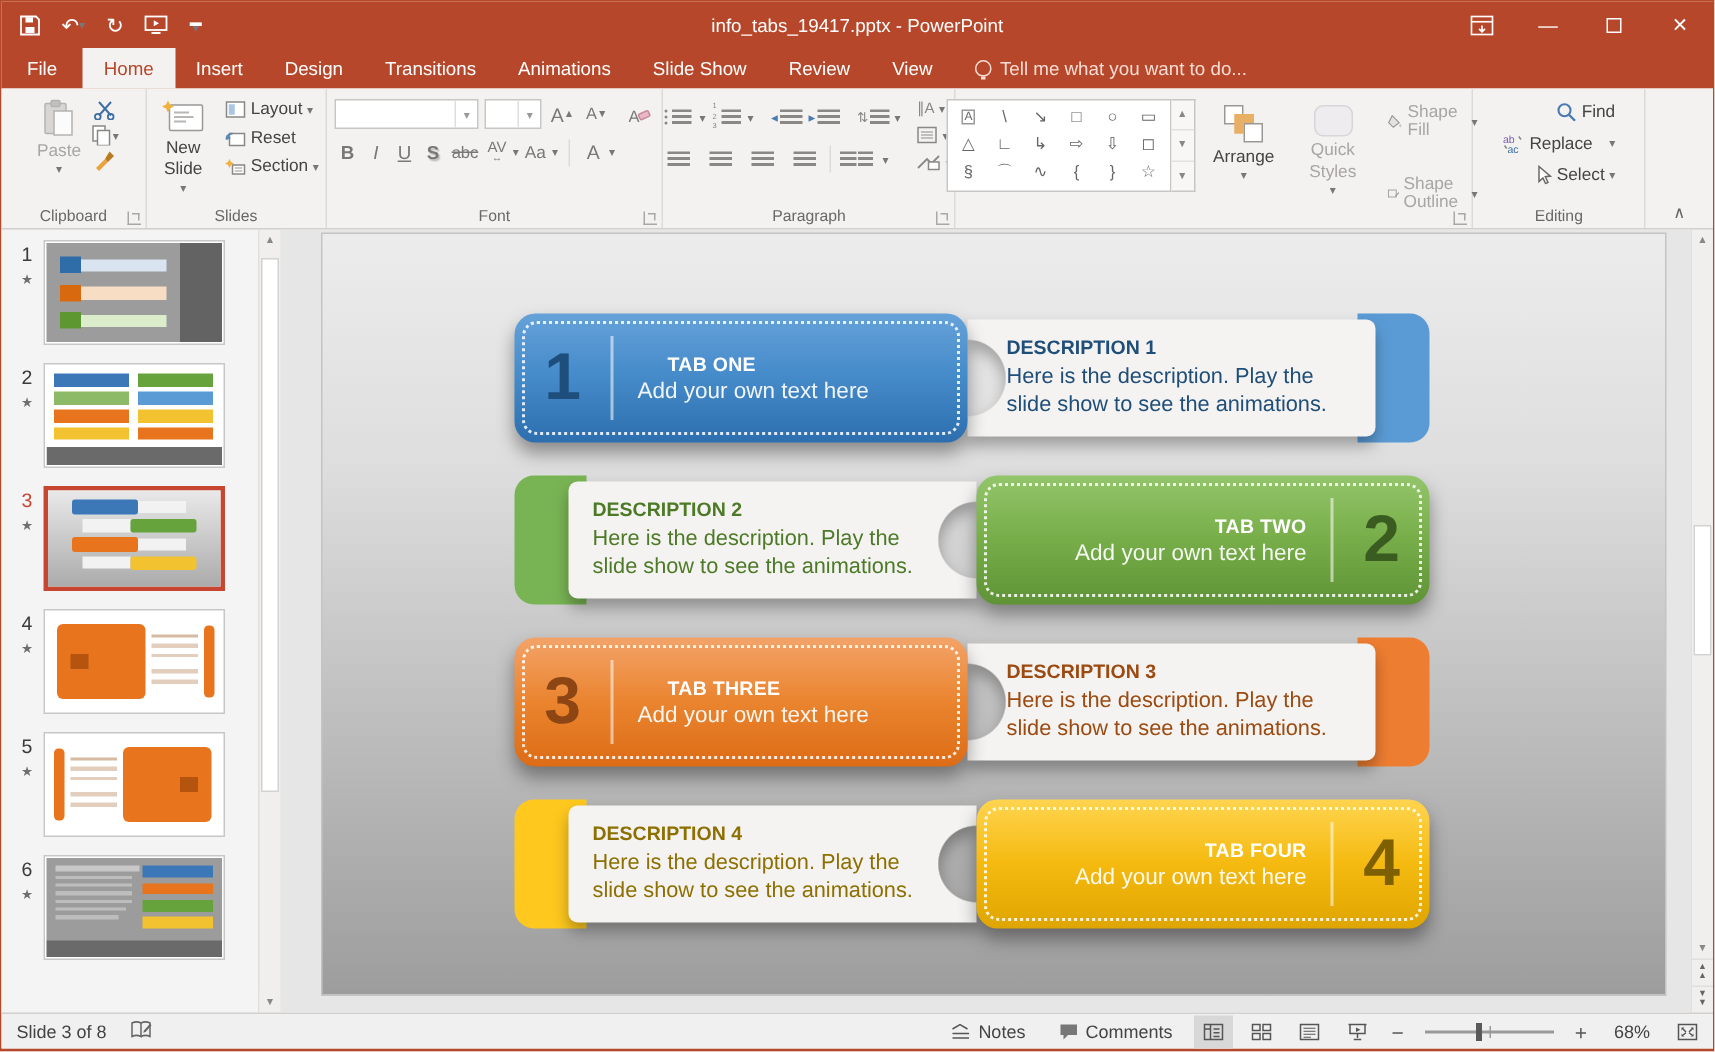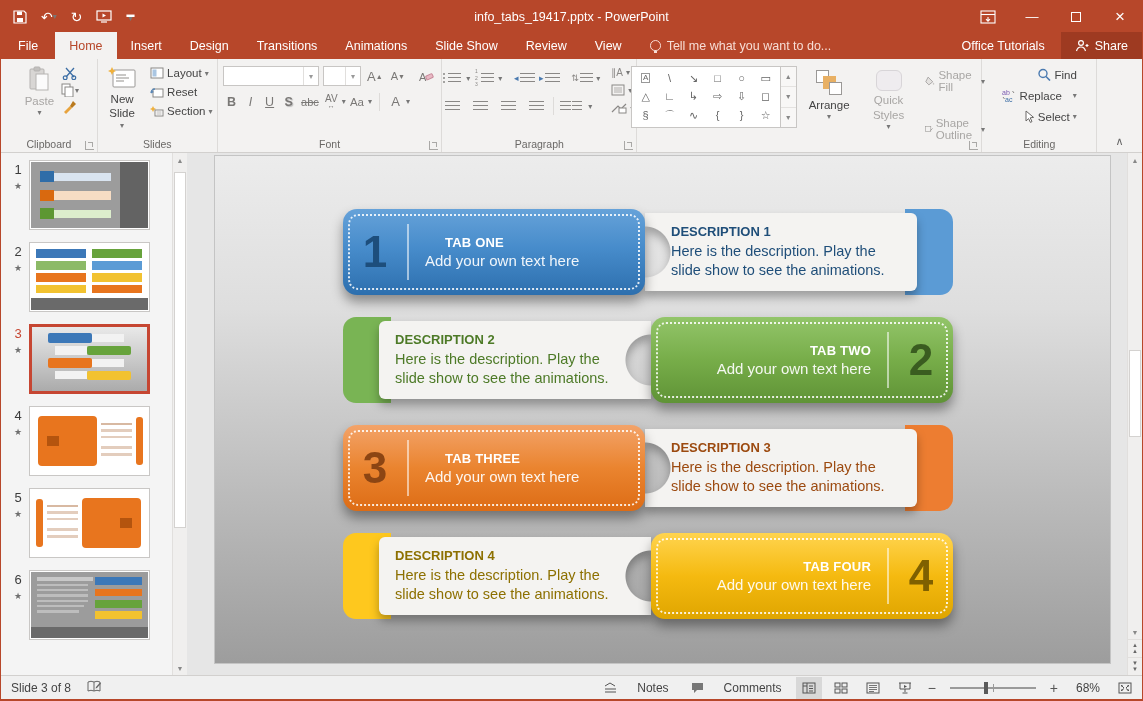--- a/index.html
+++ b/index.html
@@ -132,21 +132,21 @@
   .vscroll { width:15px; background:#f0efee; border-left:1px solid #e1dfdd; display:flex; flex-direction:column; flex:0 0 auto; }
   .vs-arrow { height:14px; display:flex; align-items:center; justify-content:center; font-size:7px; color:#888; }
   .vs-track { flex:1; position:relative; }
   .vs-thumb { position:absolute; left:1px; right:1px; top:40%; height:19%; background:#fff; border:1px solid #d4d2d0; }
   .vs-dbl { height:18px; display:flex; flex-direction:column; align-items:center; justify-content:center; font-size:6px; line-height:.9; color:#666; border-top:1px solid #e1dfdd; }
 
   
   .statusbar { height:24px; background:#f0f0f0; border-top:1px solid #d2d0ce; display:flex; align-items:center; font-size:12px; color:#444; flex:0 0 auto; padding:0 4px 0 10px; }
   .sb-left { display:flex; align-items:center; gap:16px; }
   .sb-right { margin-left:auto; display:flex; align-items:center; gap:6px; }
-  .sb-item { display:flex; align-items:center; gap:20px; padding:0 8px; height:24px; }
+  .sb-item { display:flex; align-items:center; gap:5px; padding:0 8px; height:24px; }
   .viewbtn { width:26px; height:22px; display:flex; align-items:center; justify-content:center; }
   .viewbtn.active { background:#d8d8d8; }
   .zoom-track { width:86px; height:2px; background:#9a9a9a; position:relative; margin:0 4px; }
   .zoom-thumb { position:absolute; left:34px; top:-5px; width:4px; height:12px; background:#5a5a5a; }
   .zoom-mid { position:absolute; left:50%; top:-3px; width:1px; height:8px; background:#9a9a9a; }
   .zoom-sign { font-size:14px; color:#555; padding:0 4px; }
   .zoom-pct { width:38px; text-align:right; padding-right:6px; }
 </style>
 </head>
 <body>
@@ -205,31 +205,20 @@
     <span class="rtab">Design</span>
     <span class="rtab">Transitions</span>
     <span class="rtab">Animations</span>
     <span class="rtab">Slide Show</span>
     <span class="rtab">Review</span>
     <span class="rtab">View</span>
     <span class="tellme">
         <span class="bulb"></span>
         <span>Tell me what you want to do...</span>
       </span>
-    <div class="tabs-right">
-      <span class="office-tut">Office Tutorials</span>
-      <span class="share">
-        <svg width="14" height="13" viewBox="0 0 14 13">
-            <circle cx="6" cy="4" r="2.4" fill="none" stroke="#fff" stroke-width="1.2"></circle>
-            <path d="M1.5 12 q1 -4 4.5 -4 q3.5 0 4.5 4" fill="none" stroke="#fff" stroke-width="1.2"></path>
-            <path d="M10.5 6.5 h3 M12 5 v3" stroke="#fff" stroke-width="1.2"></path>
-          </svg>
-        <span>Share</span>
-      </span>
-    </div>
   </div>
 
   <div class="ribbon">
 
     <div class="rgroup" style="width:97px;">
       <div style="display:flex;">
         <div class="bigbtn gray">
           <svg width="24" height="28" viewBox="0 0 24 28">
               <rect x="3" y="3" width="14" height="20" rx="1" fill="#d8d6d4" stroke="#b5b3b1"></rect>
               <rect x="7" y="1" width="6" height="4" rx="1" fill="#c2c0be" stroke="#b5b3b1"></rect>

